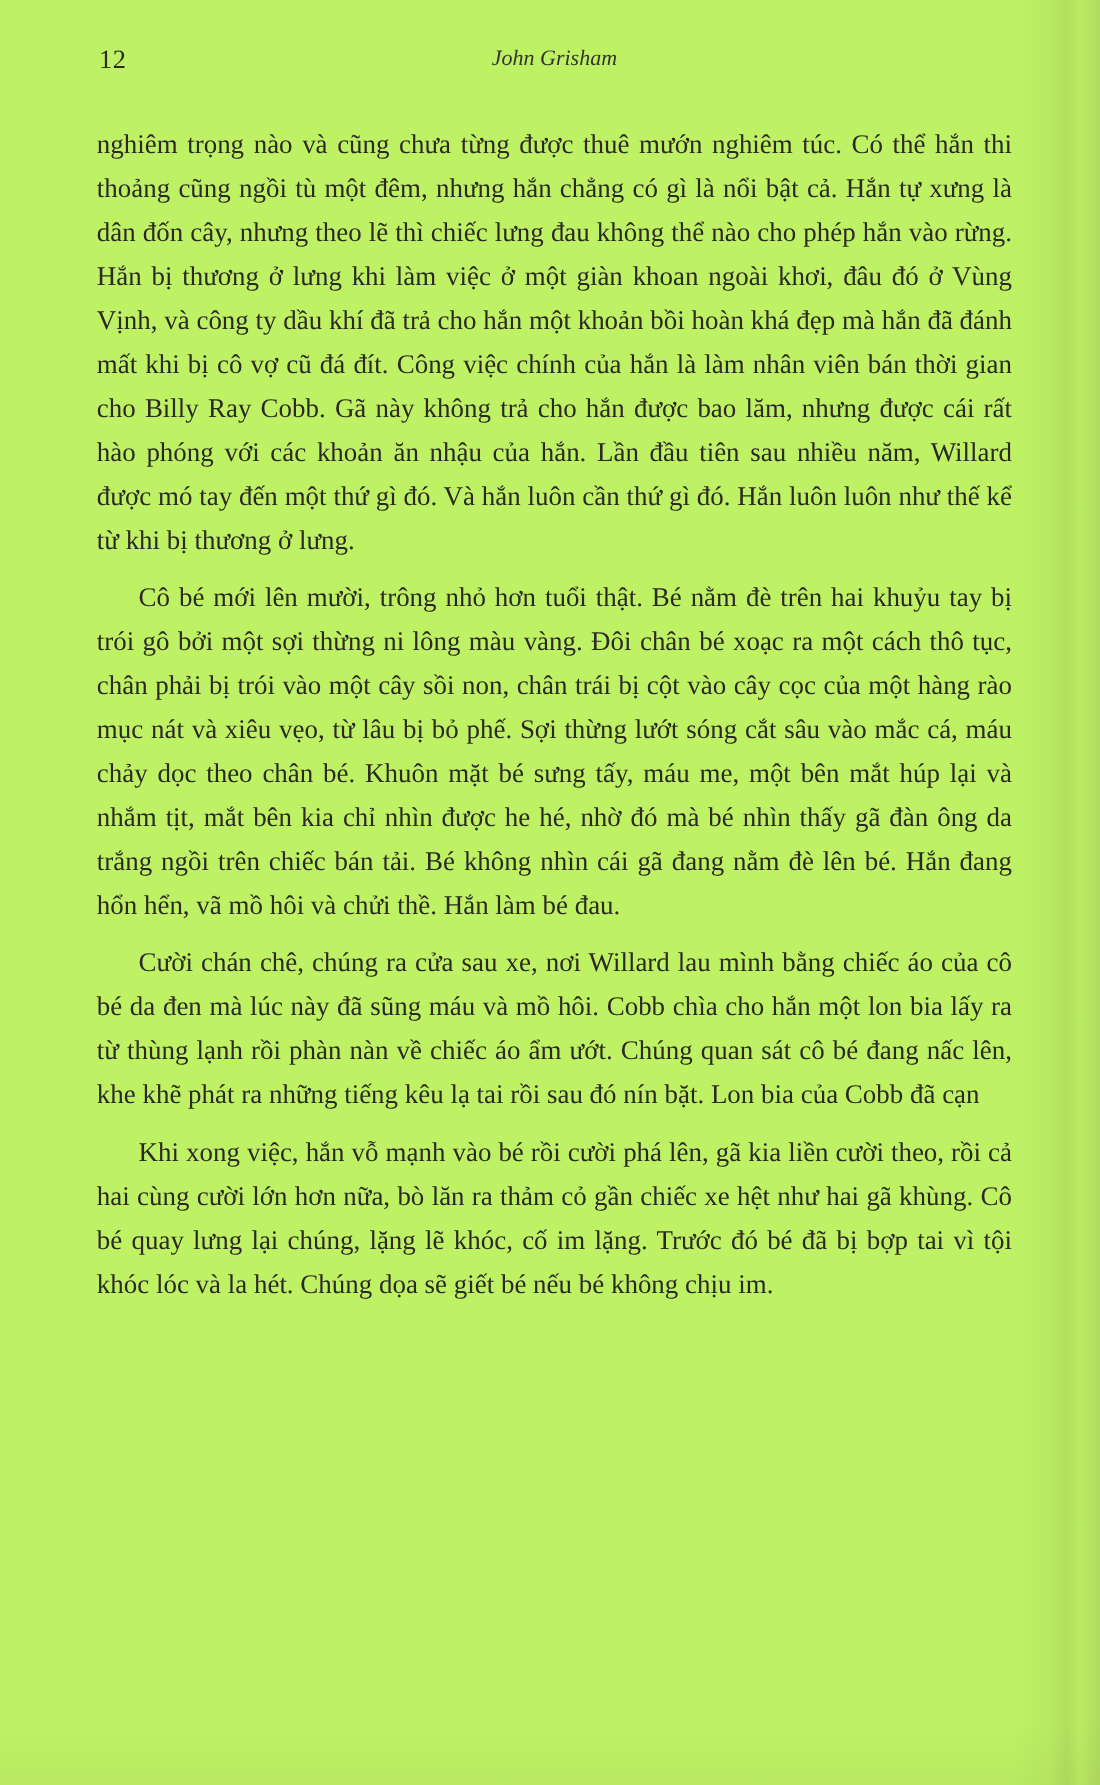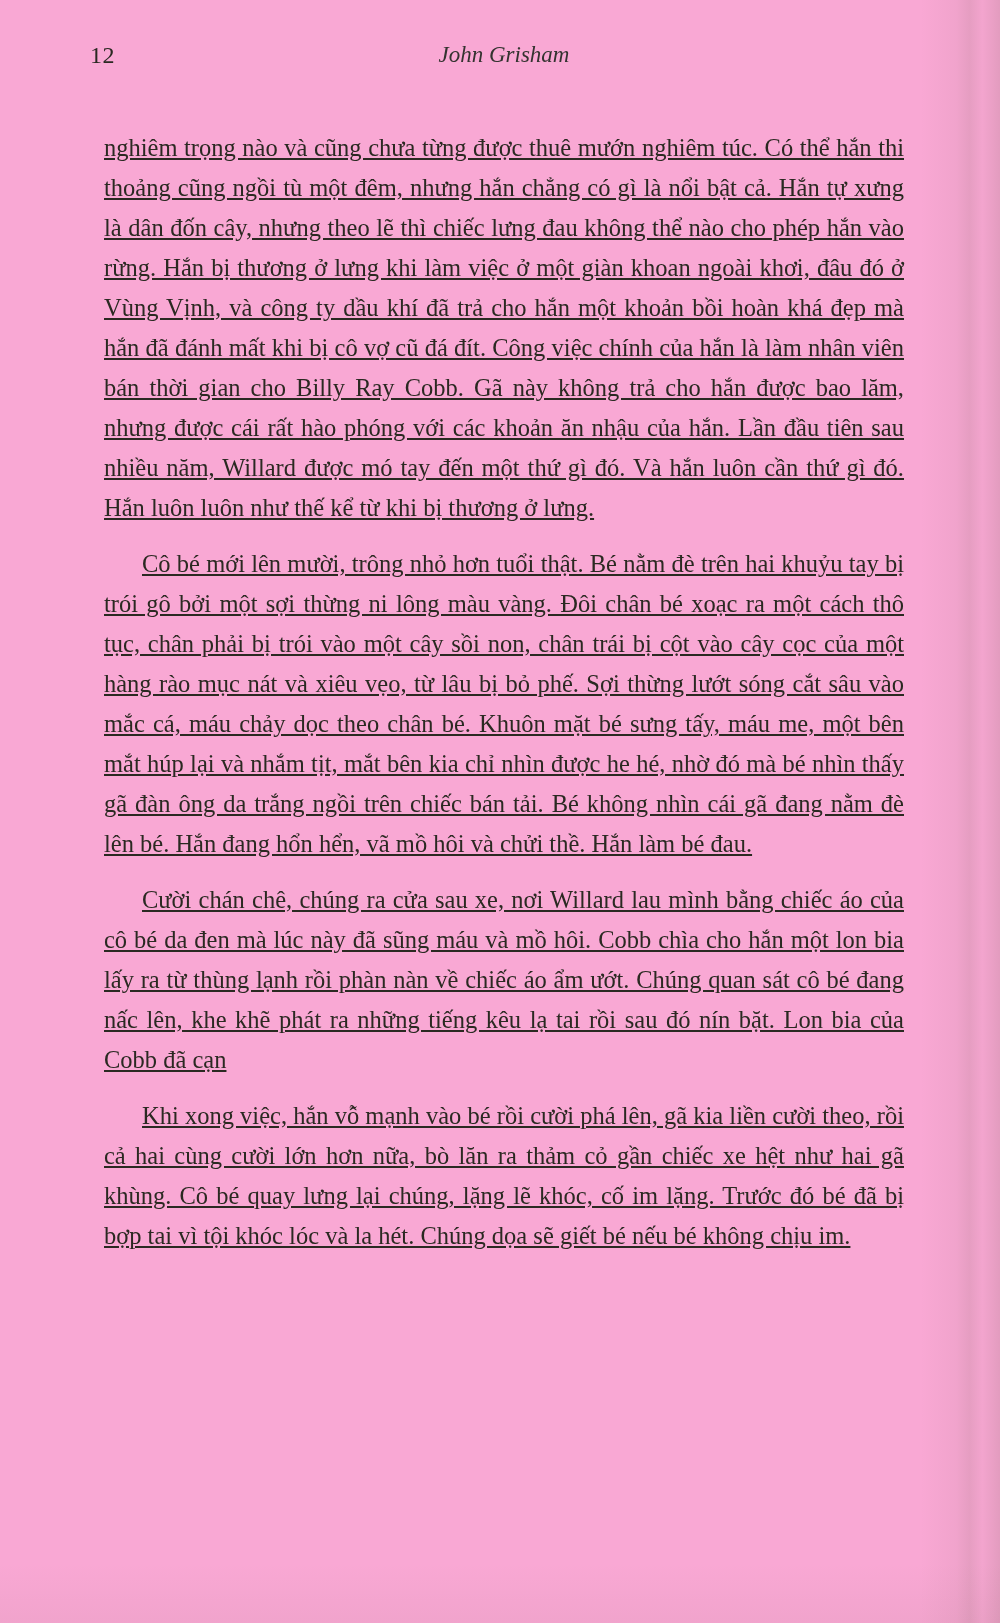--- a/index.html
+++ b/index.html
@@ -10,21 +10,21 @@
     width: 1000px;
     height: 1623px;
     position: relative;
     background: #efece4;
     font-family: "Liberation Serif", "DejaVu Serif", serif;
     overflow: hidden;
   }
   .page {
     position: absolute;
     inset: 0;
-    background: #f9a8d4;
+    background: #bef264;
     color: #2b2922;
   }
   
   .binding-shadow {
     position: absolute;
     top: 0;
     right: 0;
     width: 80px;
     height: 100%;
     pointer-events: none;
@@ -62,36 +62,35 @@
     left: 2px;
     top: 0;
     font-size: 24px;
     letter-spacing: 0.5px;
     color: #2b2922;
   }
   .running-head {
     display: block;
     text-align: center;
     font-style: italic;
-    font-size: 23px;
+    font-size: 20px;
     color: #343330;
   }
   .body-text {
     position: absolute;
     top: 112px;
     left: 88px;
     width: 832px;
     font-size: 24.5px;
     line-height: 40px;
     text-align: justify;
     color: #2b2922;
   }
   .para {
-    margin: 16px;
-    text-decoration: underline;
+    margin: 0;
   }
   .para + .para {
     margin-top: 12px;
     text-indent: 38px;
   }
 </style>
 </head>
 <body>
 
 <div class="page">

